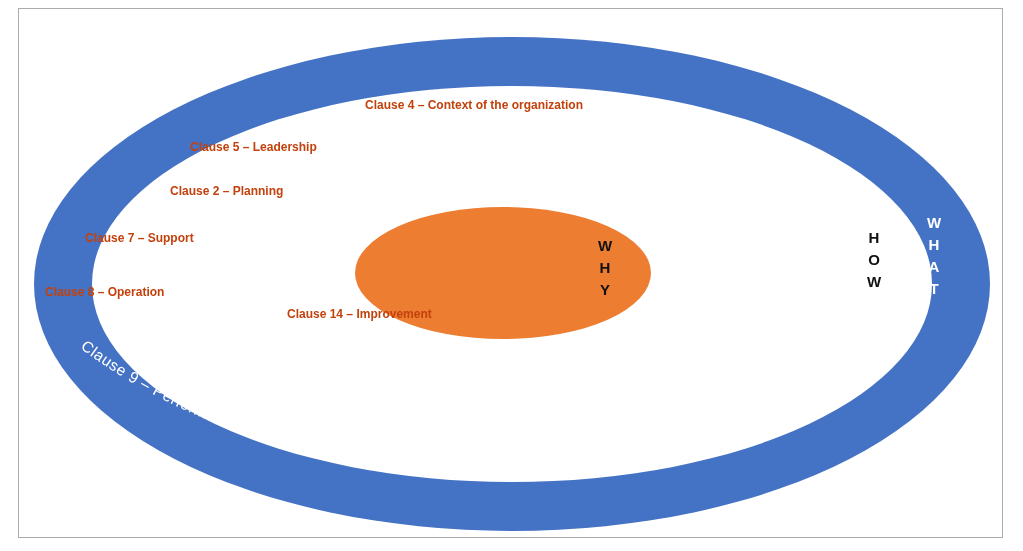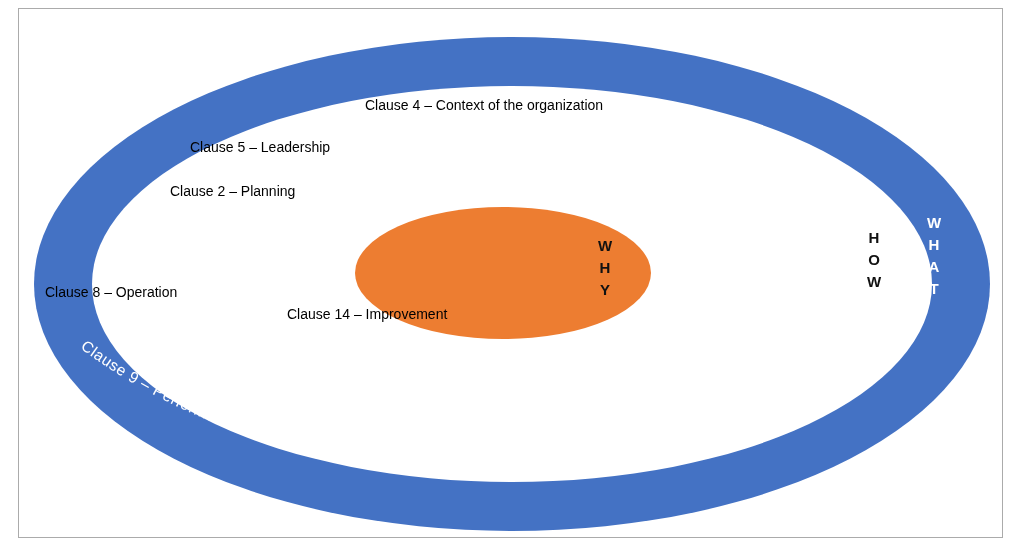--- a/index.html
+++ b/index.html
@@ -18,24 +18,25 @@
     border: 1px solid #ababab;
     box-sizing: border-box;
   }
   svg.diagram-svg {
     position: absolute;
     left: 0; top: 0;
     width: 1023px; height: 551px;
   }
   .label {
     position: absolute;
-    color: #000000;
-    font-size: 14px;
+    color: #c2410c;
+    font-size: 12px;
     white-space: nowrap;
     line-height: 18px;
+    font-weight: bold;
   }
   .vword {
     position: absolute;
     white-space: pre-line;
     text-align: center;
     width: 22px;
     font-size: 15px;
     font-weight: bold;
     color: #111111;
     line-height: 22px;
@@ -76,20 +77,21 @@
       <path id="clause9-path" d="M 80 348 Q 190 430 332 456" fill="none"></path>
     </defs>
     <text class="curve-text">
       <textPath href="#clause9-path" xlink:href="#clause9-path">Clause 9 – Performance evaluation</textPath>
     </text>
   </svg>
 
   <div class="label lbl-clause4">Clause 4 – Context of the organization</div>
   <div class="label lbl-clause5">Clause 5 – Leadership</div>
   <div class="label lbl-clause6">Clause 2 – Planning</div>
+  <div class="label lbl-clause7">Clause 7 – Support</div>
   <div class="label lbl-clause8">Clause 8 – Operation</div>
   <div class="label lbl-clause10">Clause 14 – Improvement</div>
 
   <div class="vword vword-why">W
 H
 Y</div>
   <div class="vword vword-how">H
 O
 W</div>
   <div class="vword vword-what on-ring">W

